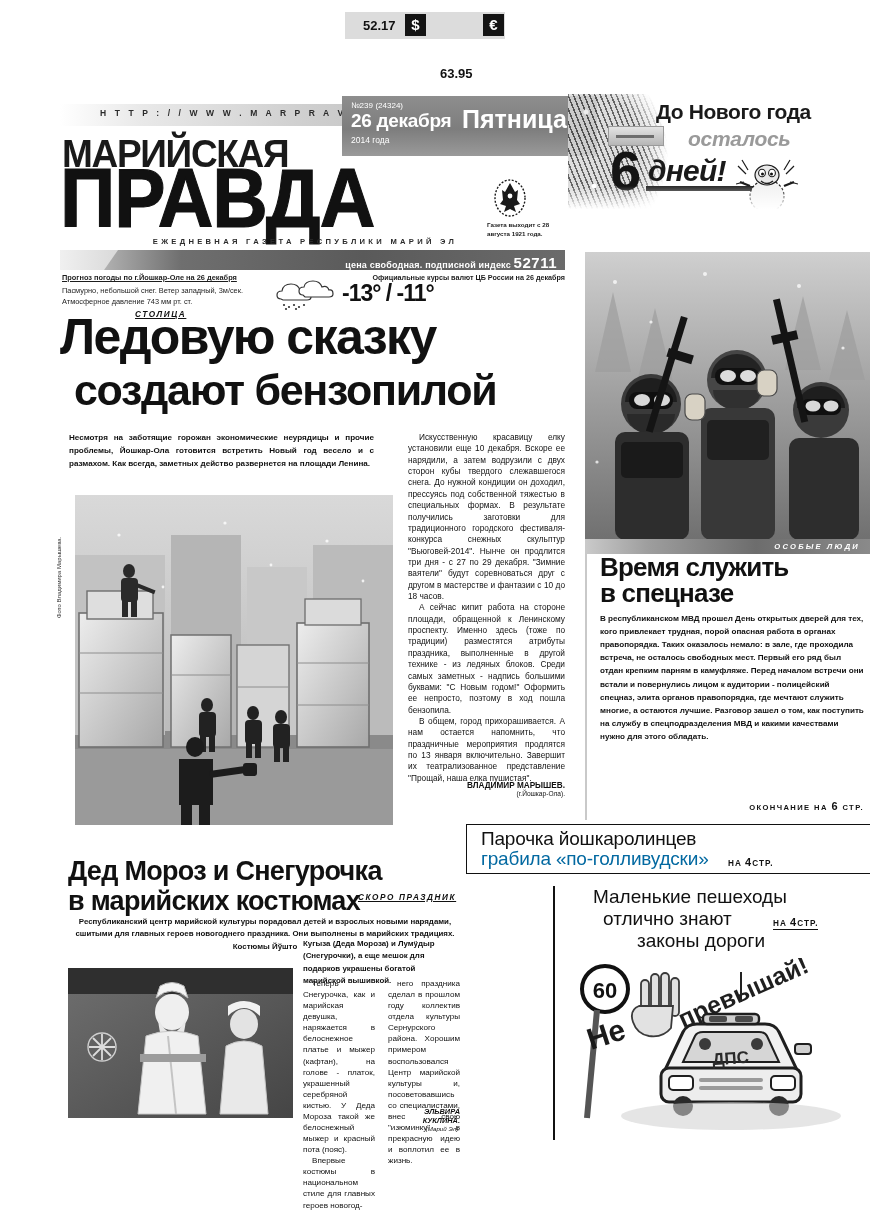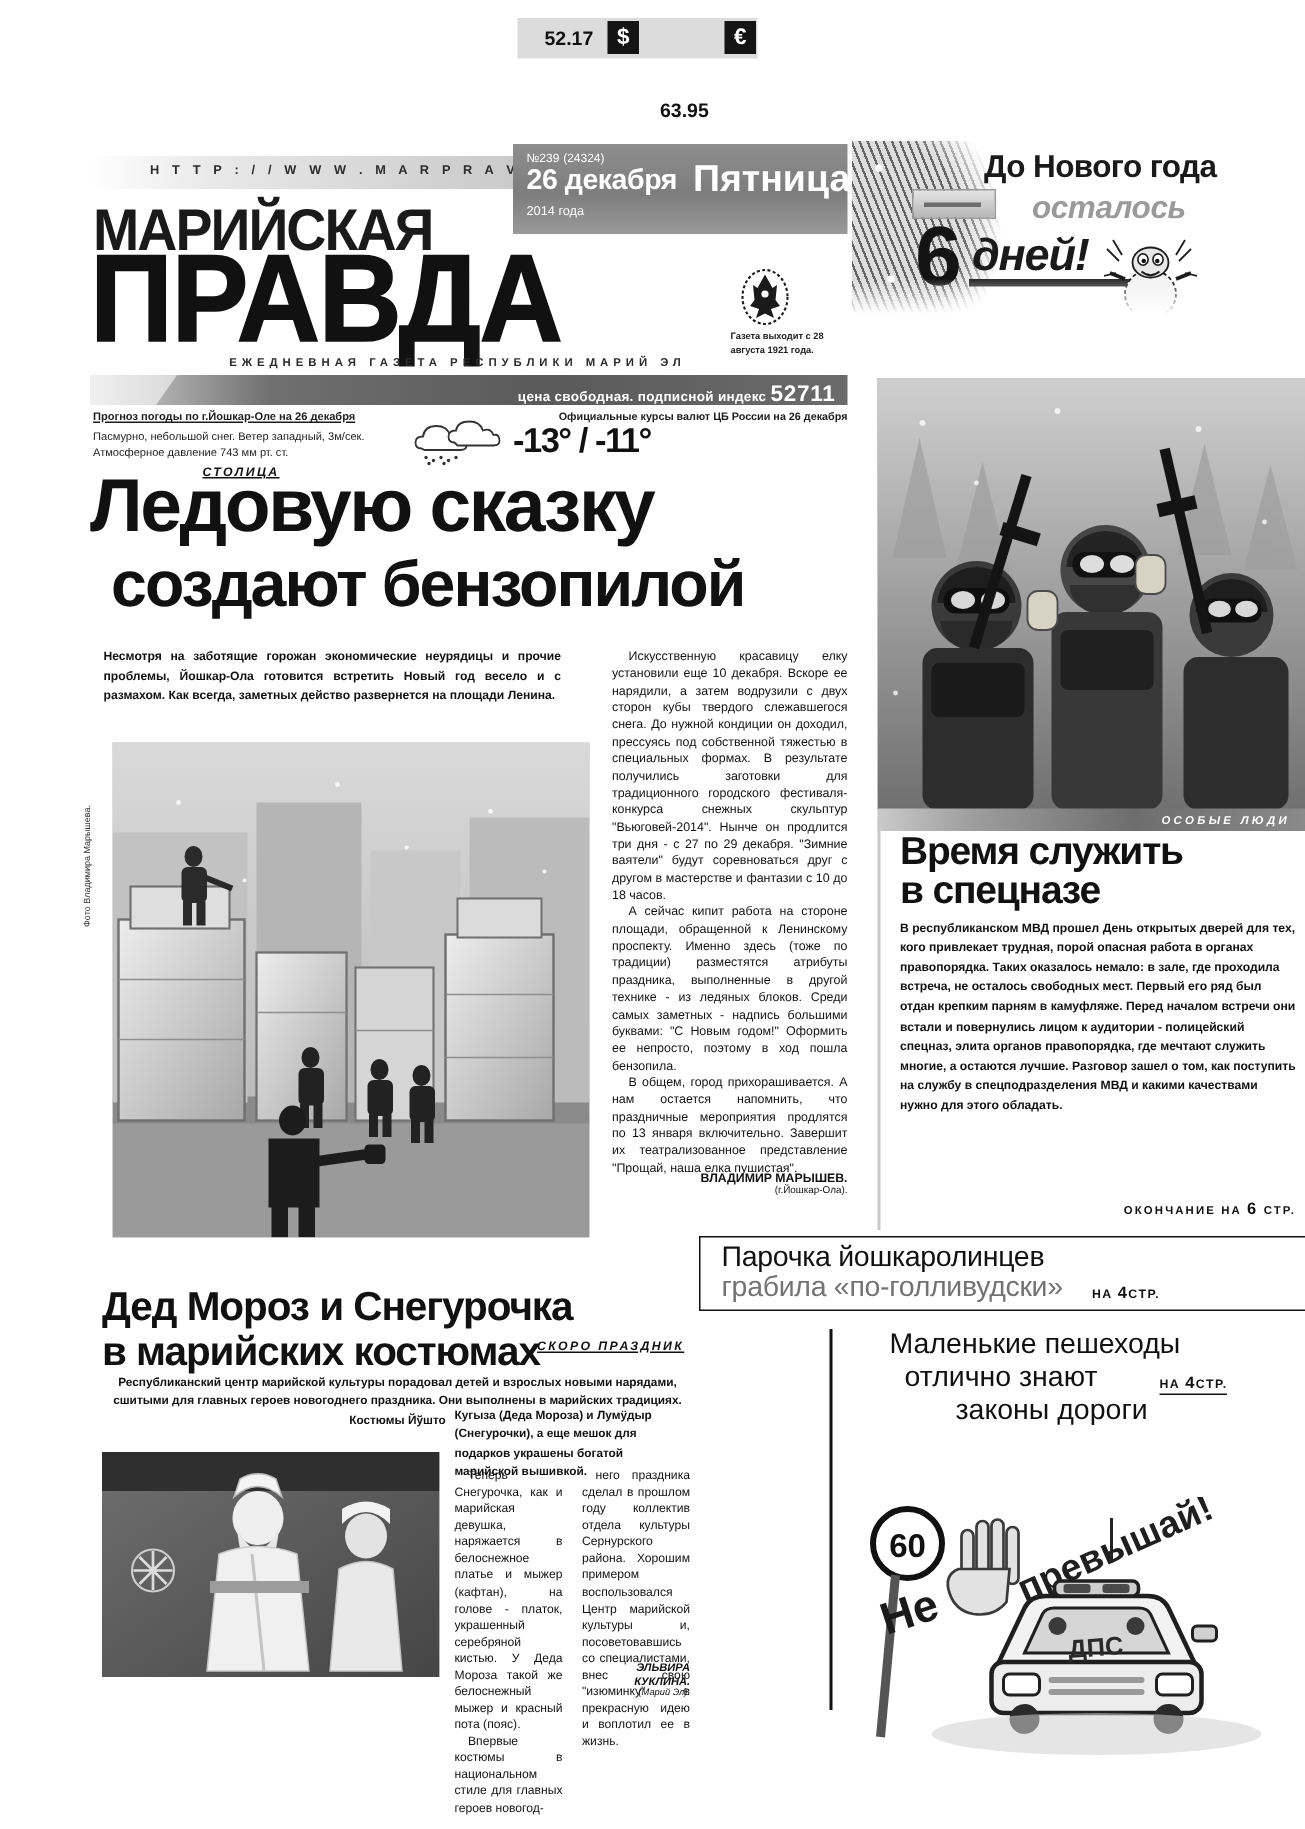--- a/index.html
+++ b/index.html
@@ -18,20 +18,21 @@
     background:linear-gradient(90deg,#ffffff 0%,#e9e9e9 18%,#cfcfcf 55%,#b9b9b9 100%);
   }
   .url-text{
     position:absolute;left:40px;top:12px;
     font-size:8.5px;font-weight:bold;letter-spacing:3.1px;color:#2b2b2b;
   }
   .date-box{
     position:absolute;left:282px;top:0;width:223px;height:60px;
     background:linear-gradient(180deg,#8e8e8e 0%,#7d7d7d 55%,#9a9a9a 100%);
     color:#fff;
+    padding-left:32px;
   }
   .issue-no{position:absolute;left:9px;top:4px;font-size:9px;font-weight:bold;}
   .issue-no span{font-weight:normal;font-size:8px;}
   .date-big{position:absolute;left:9px;top:14px;font-size:19px;font-weight:bold;letter-spacing:-.3px;}
   .date-year{position:absolute;left:9px;top:39px;font-size:8.5px;}
   .weekday{position:absolute;left:120px;top:9px;font-size:25px;font-weight:bold;}
 
   .logo-top{
     position:absolute;left:2px;top:38px;
     font-size:37px;font-weight:bold;letter-spacing:-1.3px;
@@ -190,21 +191,21 @@
   }
   .spec-cont b{font-size:11px;}
   .spec-rule{position:absolute;left:585px;top:545px;width:2px;height:275px;background:#c9c9c9;}
 
   
   .teaser1{
     position:absolute;left:466px;top:824px;width:404px;height:48px;
     border:1.6px solid #111;
   }
   .teaser1 .l1{position:absolute;left:14px;top:3px;font-size:19px;color:#111;letter-spacing:-.2px;}
-  .teaser1 .l2{position:absolute;left:14px;top:23px;font-size:19px;color:#737373;letter-spacing:-.2px;}
+  .teaser1 .l2{position:absolute;left:14px;top:23px;font-size:19px;color:#0369a1;letter-spacing:-.2px;}
   .teaser1 .pg{position:absolute;left:261px;top:31px;font-size:8.2px;font-weight:bold;letter-spacing:1px;}
   .teaser1 .pg b{font-size:11px;}
 
   .teaser2{position:absolute;left:585px;top:886px;width:285px;height:72px;}
   .teaser2 .l1{position:absolute;left:8px;top:0;font-size:19px;color:#111;}
   .teaser2 .l2{position:absolute;left:18px;top:22px;font-size:19px;color:#111;}
   .teaser2 .l3{position:absolute;left:52px;top:44px;font-size:19px;color:#111;}
   .teaser2 .pg{position:absolute;left:188px;top:30px;font-size:8.2px;font-weight:bold;letter-spacing:1px;border-bottom:1.2px solid #111;padding-bottom:1px;}
   .teaser2 .pg b{font-size:11px;}
 
@@ -233,21 +234,21 @@
     font-size:8.1px;line-height:1.37;color:#111;text-align:justify;
   }
   .dm-c1 p,.dm-c2 p{margin:0;text-indent:9px;}
   .dm-byline{
     position:absolute;left:388px;top:1107px;width:72px;text-align:right;
     font-size:7.4px;font-weight:bold;color:#111;font-style:italic;
   }
   .dm-byline small{display:block;font-weight:normal;font-size:6.2px;}
 
   
-  .cartoon{position:absolute;left:565px;top:998px;width:300px;height:182px;}
+  .cartoon{position:absolute;left:565px;top:958px;width:300px;height:182px;}
   .vrule{position:absolute;left:553px;top:886px;width:2px;height:254px;background:#111;}
 </style>
 </head>
 <body>
 
 <div class="page">
 
   <div class="masthead">
     <div class="url-bar"></div>
     <div class="url-text">H T T P : / / W W W . M A R P R A V D A . R U</div>

